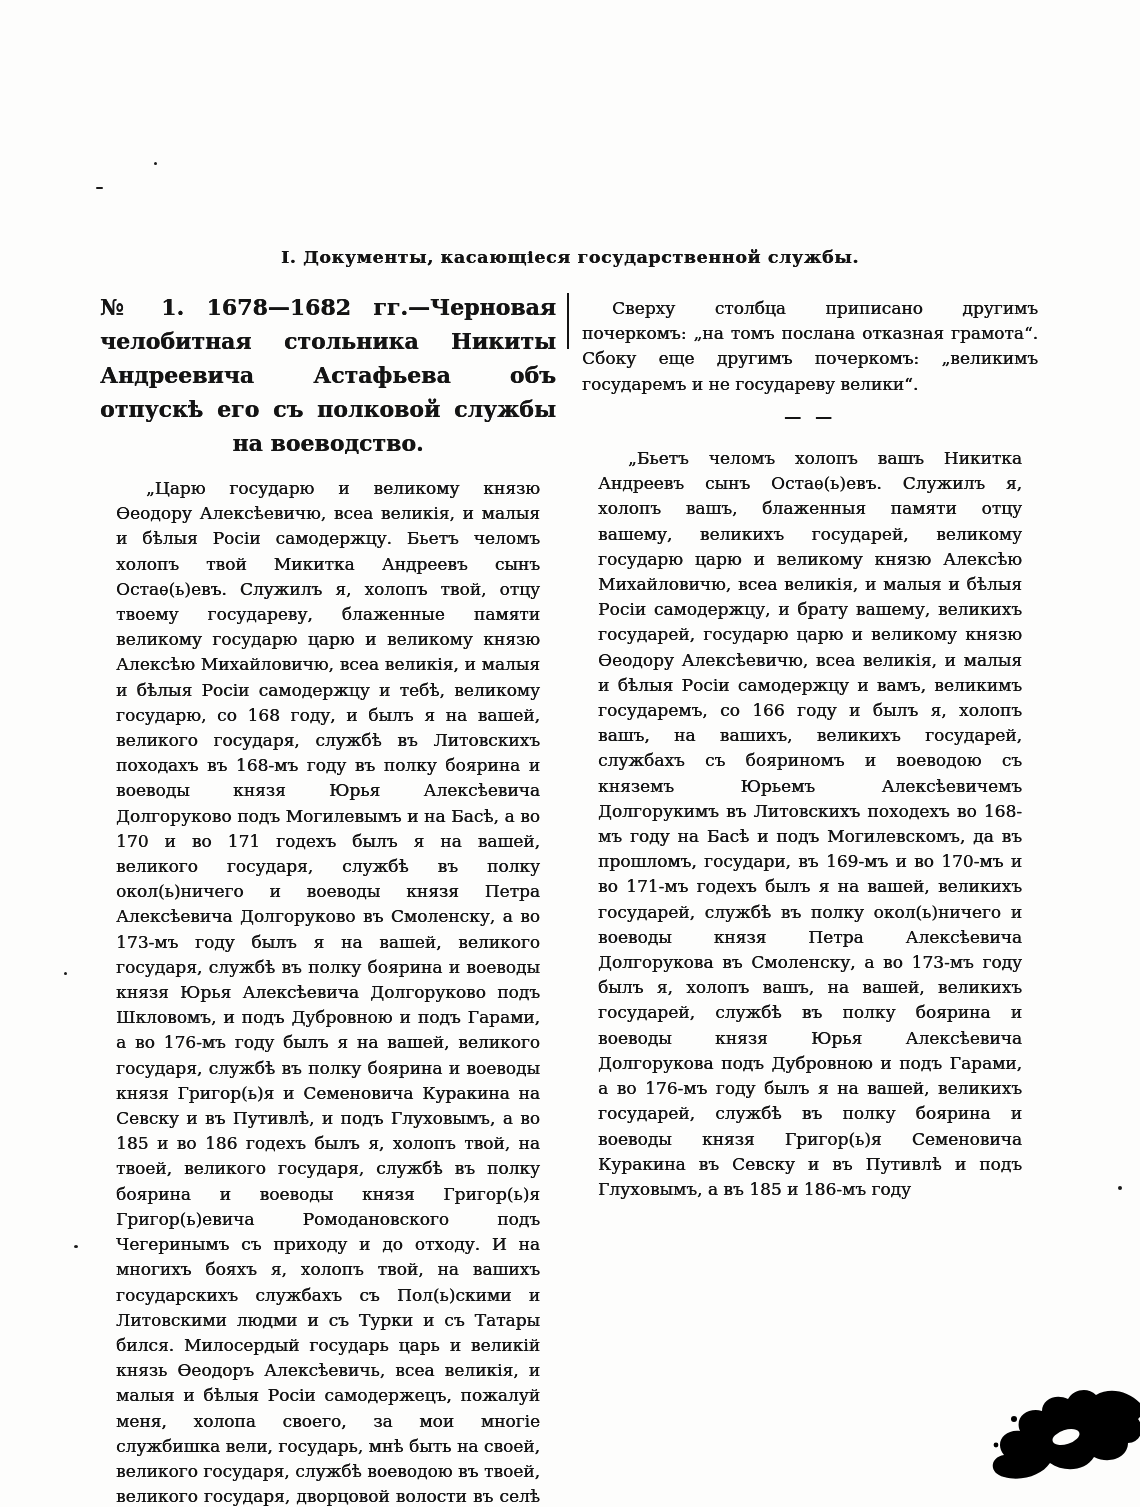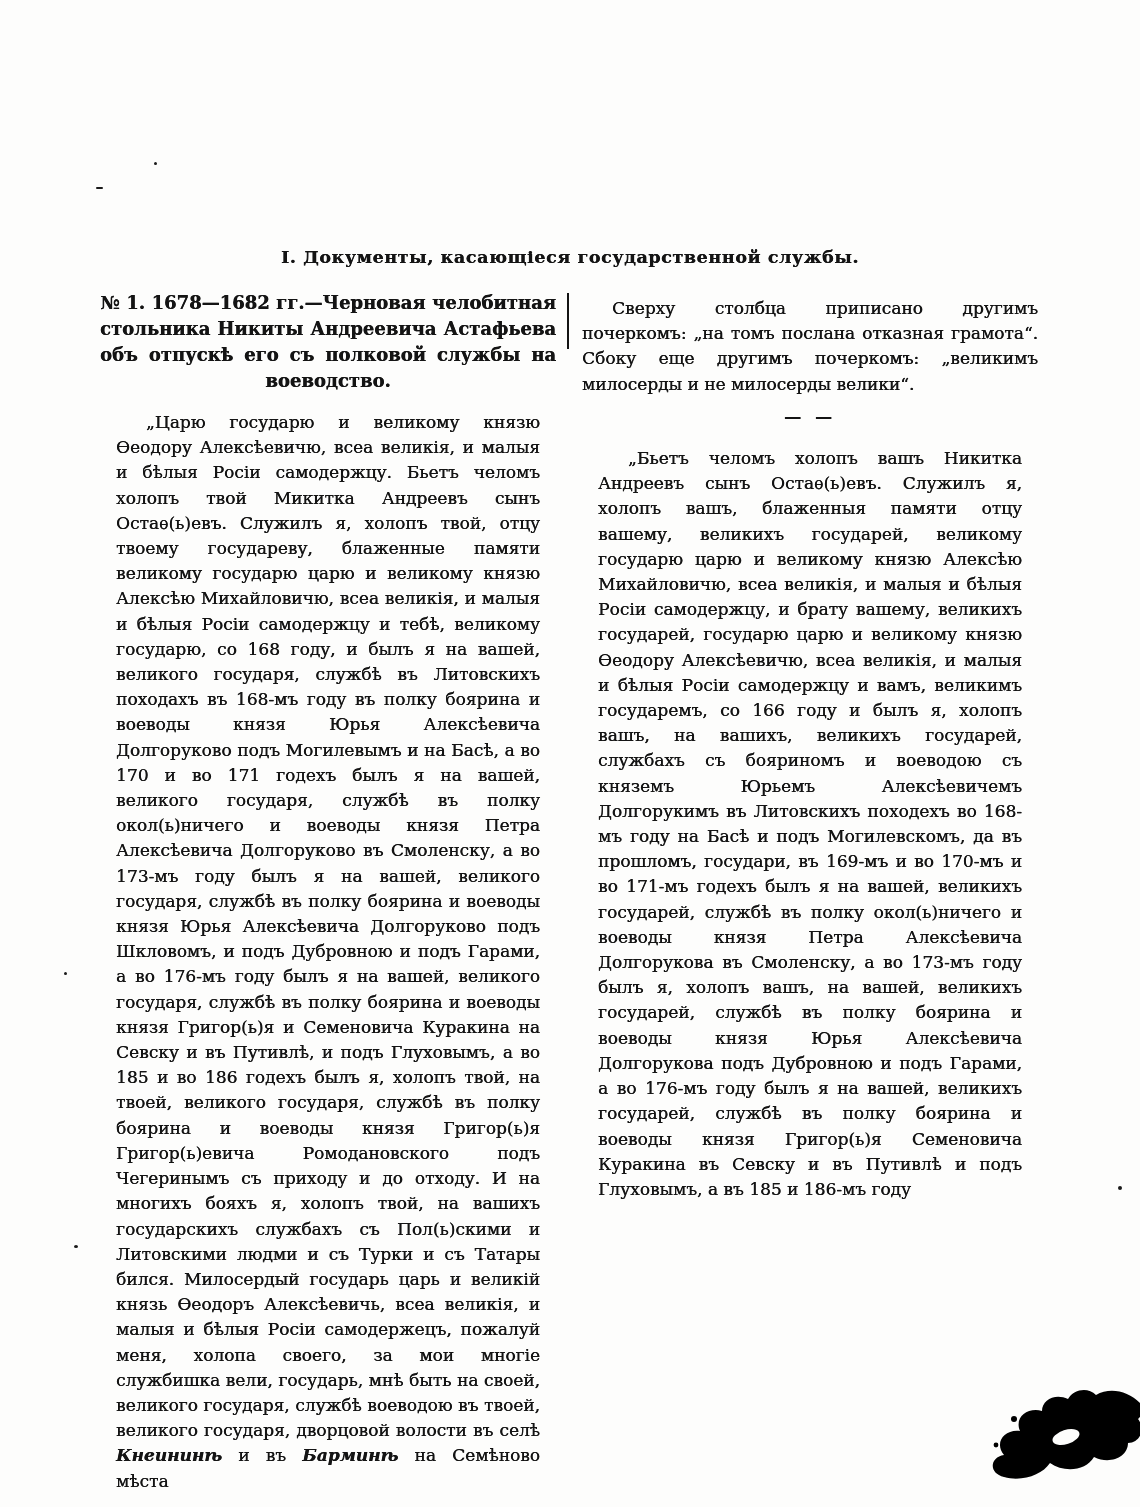--- a/index.html
+++ b/index.html
@@ -38,22 +38,22 @@
   }
   .col {
     width: 456px;
     font-size: 17px;
     line-height: 25.2px;
     text-align: justify;
     text-shadow: 0.35px 0 0 currentColor;
   }
   .doc-title {
     font-weight: bold;
-    font-size: 18px;
-    line-height: 26px;
+    font-size: 22px;
+    line-height: 34px;
     text-align: justify;
     text-align-last: center;
     margin: 0 0 14px 0;
   }
   p.body-par {
     margin: 16px;
     text-indent: 30px;
   }
   p.no-indent {
     margin: 0;
@@ -111,21 +111,21 @@
   <div class="column-divider"></div>
 
   <div class="columns">
 
     <div class="col">
       <p class="doc-title">№ 1. 1678—1682 гг.—Черновая челобитная стольника Никиты Андреевича Астафьева объ отпускѣ его съ полковой службы на воеводство.</p>
       <p class="body-par"><span>„Царю государю и великому князю Ѳеодору Алексѣевичю, всеа великія, и малыя и бѣлыя Росіи самодержцу. Бьетъ челомъ холопъ твой Микитка Андреевъ сынъ Остаѳ(ь)евъ. Служилъ я, холопъ твой, отцу твоему государеву, блаженные памяти великому государю царю и великому князю Алексѣю Михайловичю, всеа великія, и малыя и бѣлыя Росіи самодержцу и тебѣ, великому государю, со 168 году, и былъ я на вашей, великого государя, службѣ въ Литовскихъ походахъ въ 168-мъ году въ полку боярина и воеводы князя Юрья Алексѣевича Долгоруково подъ Могилевымъ и на Басѣ, а во 170 и во 171 годехъ былъ я на вашей, великого государя, службѣ въ полку окол(ь)ничего и воеводы князя Петра Алексѣевича Долгоруково въ Смоленску, а во 173-мъ году былъ я на вашей, великого государя, службѣ въ полку боярина и воеводы князя Юрья Алексѣевича Долгоруково подъ Шкловомъ, и подъ Дубровною и подъ Гарами, а во 176-мъ году былъ я на вашей, великого государя, службѣ въ полку боярина и воеводы князя Григор(ь)я и Семеновича Куракина на Севску и въ Путивлѣ, и подъ Глуховымъ, а во 185 и во 186 годехъ былъ я, холопъ твой, на твоей, великого государя, службѣ въ полку боярина и воеводы князя Григор(ь)я Григор(ь)евича Ромодановского подъ Чегеринымъ съ приходу и до отходу. И на многихъ бояхъ я, холопъ твой, на вашихъ государскихъ службахъ съ Пол(ь)скими и Литовскими людми и съ Турки и съ Татары бился. Милосердый государь царь и великій князь Ѳеодоръ Алексѣевичь, всеа великія, и малыя и бѣлыя Росіи самодержецъ, пожалуй меня, холопа своего, за мои многіе службишка вели, государь, мнѣ быть на своей, великого государя, службѣ воеводою въ твоей, великого государя, дворцовой волости въ селѣ </span><span class="seg-em">Кнеининѣ</span><span> и въ </span><span class="seg-em">Барминѣ</span><span> на Семѣново мѣста</span></p>
     </div>
 
     <div class="col">
-      <p class="note-par">Сверху столбца приписано другимъ почеркомъ: „на томъ послана отказная грамота“. Сбоку еще другимъ почеркомъ: „великимъ милосерды и не милосерды велики“.</p>
+      <p class="note-par">Сверху столбца приписано другимъ почеркомъ: „на томъ послана отказная грамота“. Сбоку еще другимъ почеркомъ: „великимъ государемъ и не государеву велики“.</p>
       <p class="separator">— —</p>
       <p class="body-par">„Бьетъ челомъ холопъ вашъ Никитка Андреевъ сынъ Остаѳ(ь)евъ. Служилъ я, холопъ вашъ, блаженныя памяти отцу вашему, великихъ государей, великому государю царю и великому князю Алексѣю Михайловичю, всеа великія, и малыя и бѣлыя Росіи самодержцу, и брату вашему, великихъ государей, государю царю и великому князю Ѳеодору Алексѣевичю, всеа великія, и малыя и бѣлыя Росіи самодержцу и вамъ, великимъ государемъ, со 166 году и былъ я, холопъ вашъ, на вашихъ, великихъ государей, службахъ съ бояриномъ и воеводою съ княземъ Юрьемъ Алексѣевичемъ Долгорукимъ въ Литовскихъ походехъ во 168-мъ году на Басѣ и подъ Могилевскомъ, да въ прошломъ, государи, въ 169-мъ и во 170-мъ и во 171-мъ годехъ былъ я на вашей, великихъ государей, службѣ въ полку окол(ь)ничего и воеводы князя Петра Алексѣевича Долгорукова въ Смоленску, а во 173-мъ году былъ я, холопъ вашъ, на вашей, великихъ государей, службѣ въ полку боярина и воеводы князя Юрья Алексѣевича Долгорукова подъ Дубровною и подъ Гарами, а во 176-мъ году былъ я на вашей, великихъ государей, службѣ въ полку боярина и воеводы князя Григор(ь)я Семеновича Куракина въ Севску и въ Путивлѣ и подъ Глуховымъ, а въ 185 и 186-мъ году</p>
     </div>
 
   </div>
 
   <div class="ink-blot">
     <svg width="170" height="100" viewBox="0 0 170 100" xmlns="http://www.w3.org/2000/svg">
       <path fill="#000" d="M170,18 C158,6 140,2 126,10 C118,2 104,4 98,14 C86,8 72,14 72,26 C58,22 44,32 50,46 C34,44 24,58 34,70 C20,72 18,88 34,92 C52,97 72,90 80,78 C94,88 116,86 124,72 C140,80 158,72 158,58 C170,58 176,44 168,34 C174,28 174,22 170,18 Z"></path>
       <ellipse cx="96" cy="52" rx="14" ry="7" fill="#fdfdfc" transform="rotate(-18 96 52)"></ellipse>

